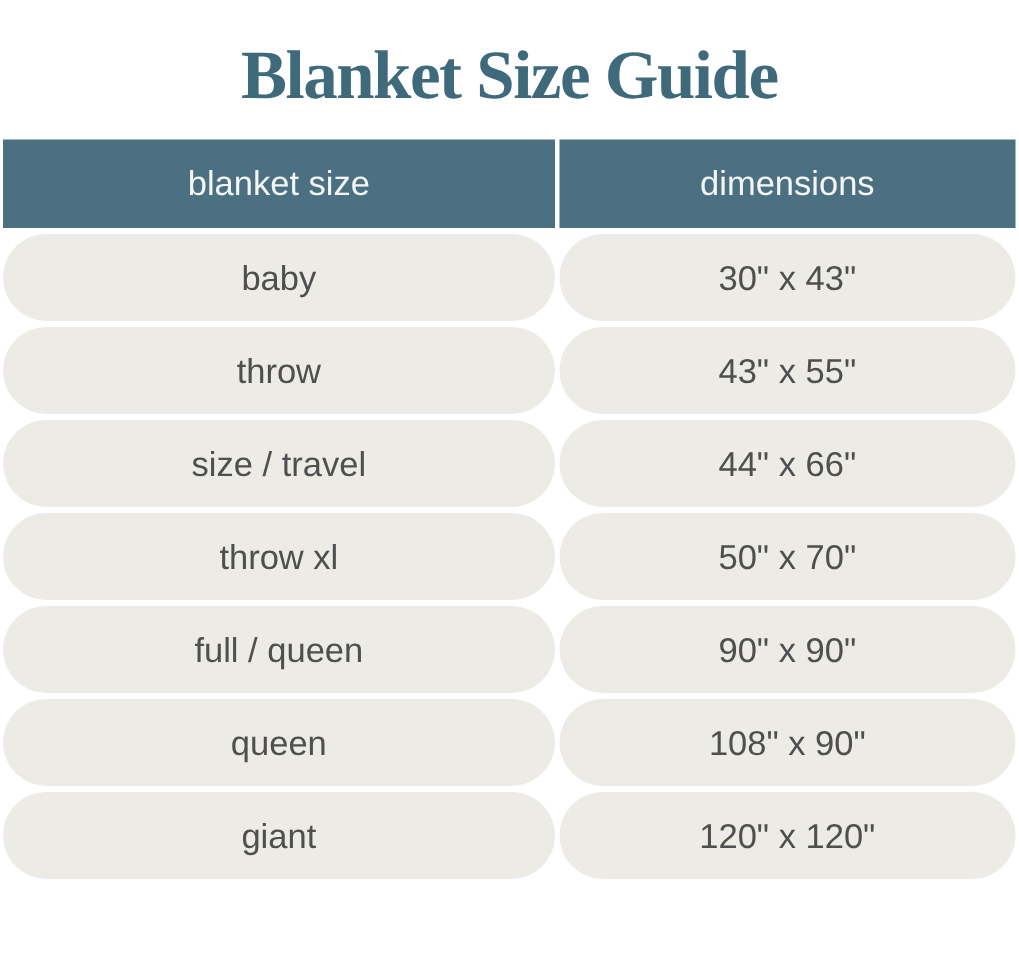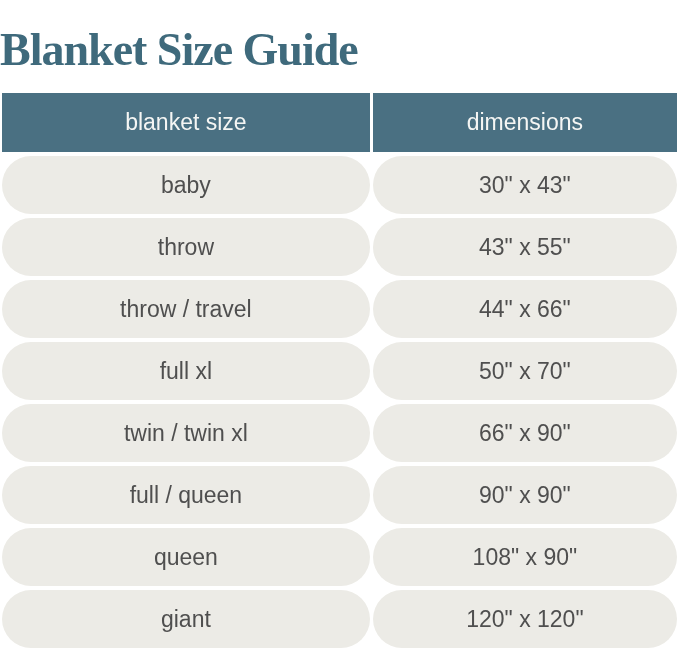--- a/index.html
+++ b/index.html
@@ -13,20 +13,21 @@
     height: 648px;
     background: #ffffff;
     overflow: hidden;
     font-family: "Liberation Sans", sans-serif;
   }
   .title {
     position: absolute;
     top: -6px;
     left: 0;
     right: 0;
+    text-align: center;
     font-family: "Liberation Serif", serif;
     font-weight: 700;
     font-size: 46px;
     line-height: 50px;
     letter-spacing: -1px;
     color: #3f6a7c;
   }
   .size-table {
     position: absolute;
     left: 2px;
@@ -80,33 +81,29 @@
         <div class="cell c1">baby</div>
         <div class="cell c2">30" x 43"</div>
       </div>
 
       <div class="trow data-row">
         <div class="cell c1">throw</div>
         <div class="cell c2">43" x 55"</div>
       </div>
 
       <div class="trow data-row">
-        <div class="cell c1">throw / travel</div>
+        <div class="cell c1">size / travel</div>
         <div class="cell c2">44" x 66"</div>
       </div>
 
       <div class="trow data-row">
-        <div class="cell c1">full xl</div>
+        <div class="cell c1">throw xl</div>
         <div class="cell c2">50" x 70"</div>
       </div>
 
-      <div class="trow data-row">
-        <div class="cell c1">twin / twin xl</div>
-        <div class="cell c2">66" x 90"</div>
-      </div>
 
       <div class="trow data-row">
         <div class="cell c1">full / queen</div>
         <div class="cell c2">90" x 90"</div>
       </div>
 
       <div class="trow data-row">
         <div class="cell c1">queen</div>
         <div class="cell c2">108" x 90"</div>
       </div>

